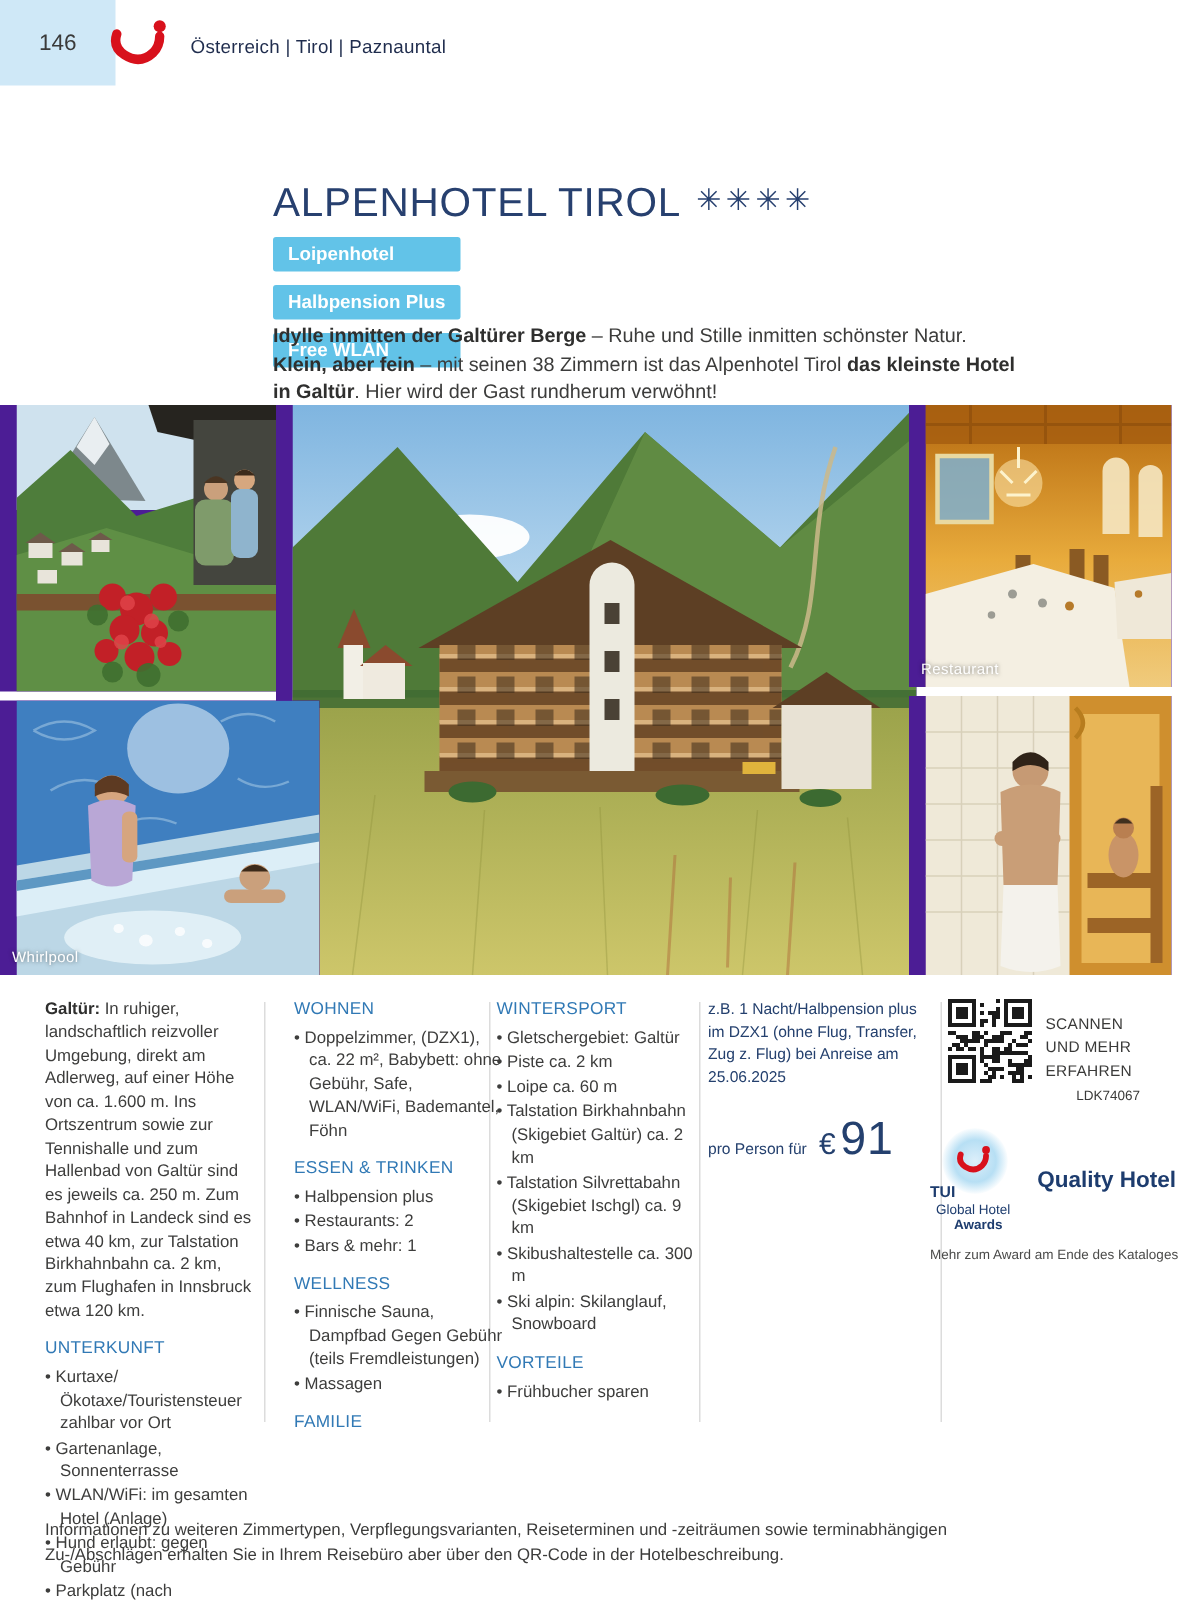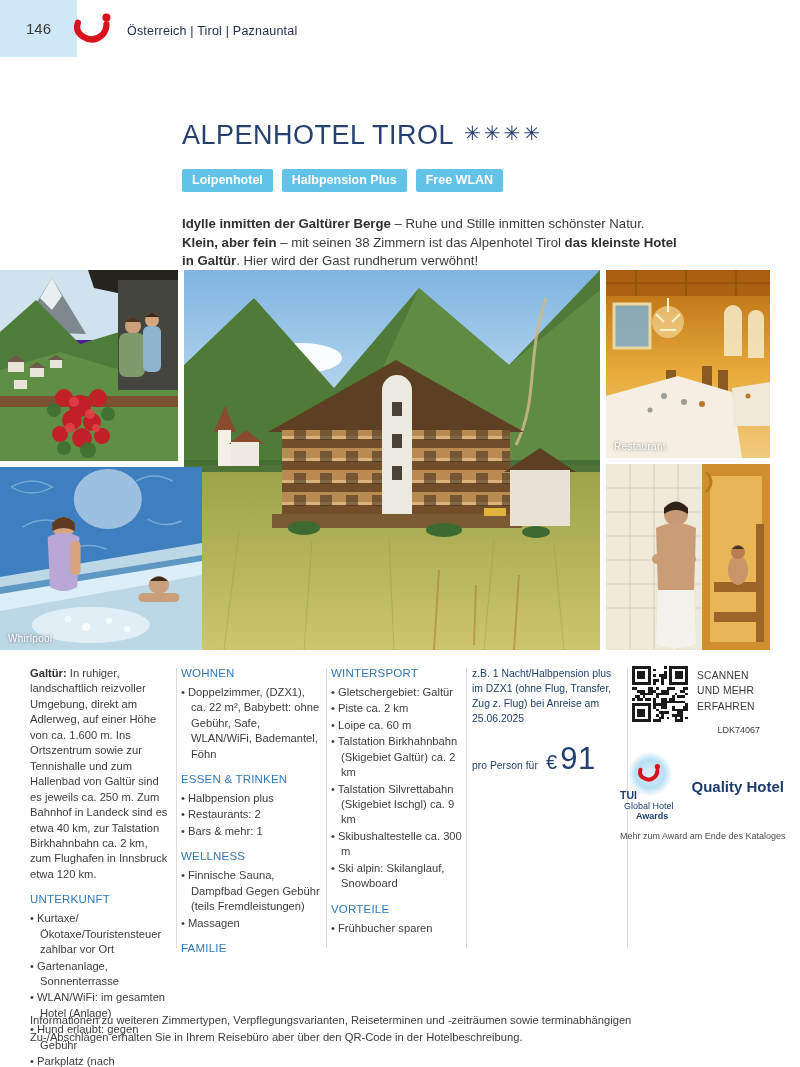--- a/index.html
+++ b/index.html
@@ -8,40 +8,40 @@
 
   
   .pagenum-box{position:absolute;left:0;top:0;width:77px;height:57px;background:#cfe8f7;
                display:flex;align-items:center;justify-content:center;font-size:15px;color:#3a3a3a;}
   .tui-logo{position:absolute;left:72px;top:11px;width:44px;height:38px;}
   .breadcrumb{position:absolute;left:127px;top:24px;font-size:12.5px;color:#1f2c4d;letter-spacing:.2px;}
 
   
   .title{position:absolute;left:182px;top:120px;font-size:27px;color:#27406f;letter-spacing:.5px;white-space:nowrap;}
   .title .stars{font-size:20px;position:relative;top:-4px;margin-left:10px;letter-spacing:3px;}
-  .badges{position:absolute;left:182px;top:169px;display:flex;gap:9px;}
+  .badges{position:absolute;left:182px;top:158px;display:flex;gap:9px;flex-direction:column;}
   .badge{background:#62c3e8;color:#fff;font-weight:bold;font-size:12.5px;padding:4px 10px 5px;border-radius:2px;}
   .intro{position:absolute;left:182px;top:202px;width:500px;font-size:13.2px;line-height:1.4;color:#3c3c3b;}
   .intro b{color:#2f2f2e;}
 
   
-  .photo{position:absolute;overflow:hidden;background:#4c1d95;}
+  .photo{position:absolute;overflow:hidden;background:#4c1d95;padding-left:11px;}
   .photo svg{display:block;width:100%;height:100%;}
   .ph-village{left:0;top:270px;width:178px;height:191px;}
   .ph-whirlpool{left:0;top:467px;width:202px;height:183px;}
   .ph-hotel{left:184px;top:270px;width:416px;height:380px;}
   .ph-restaurant{left:606px;top:270px;width:164px;height:188px;}
   .ph-sauna{left:606px;top:464px;width:164px;height:186px;}
   .photo-label{position:absolute;left:8px;bottom:6px;color:#fff;font-size:10px;
                text-shadow:0 0 3px rgba(0,0,0,.55);letter-spacing:.3px;}
 
   
   .col{position:absolute;top:666px;font-size:11.2px;line-height:1.38;color:#3d3d3c;overflow-wrap:break-word;}
   .col1{left:30px;width:141px;}
-  .col2{left:181px;width:141px;}
+  .col2{left:196px;width:141px;}
   .col3{left:331px;width:131px;}
   .col4{left:472px;width:150px;}
   .col5{left:632px;width:152px;}
   .vrule{position:absolute;top:668px;width:1px;height:280px;background:#dcdcdc;}
   .r1{left:176px;} .r2{left:326px;} .r3{left:466px;} .r4{left:627px;}
 
   .col h3{margin:10px 0 3px;font-size:11.5px;font-weight:normal;color:#3179b5;letter-spacing:.2px;}
   .col .sections > h3:first-child{margin-top:0;}
   .col ul{margin:0;padding:0;list-style:none;}
   .col li{padding-left:10px;text-indent:-10px;margin:0 0 1px;}
@@ -50,21 +50,21 @@
   .loc-para b{color:#2f2f2e;}
 
   
   .price-example{color:#24406e;font-size:10.4px;line-height:1.45;margin:0;}
   .price-line{margin-top:12px;color:#24406e;white-space:nowrap;}
   .price-prefix{font-size:10.4px;text-align:right;}
   .price-cur{font-size:20px;margin-left:5px;}
   .price-amt{font-size:31px;letter-spacing:.5px;}
 
   
-  .qr-row{display:flex;gap:9px;align-items:flex-start;}
+  .qr-row{display:flex;gap:9px;align-items:flex-end;}
   .qr-svg{width:56px;height:56px;flex:0 0 auto;}
   .qr-caption{font-size:10.3px;line-height:1.5;color:#3a3a39;padding-top:2px;letter-spacing:.2px;}
   .qr-id{font-size:9px;color:#3a3a39;text-align:right;padding-right:24px;margin-top:2px;}
   .award-row{display:flex;align-items:center;gap:8px;margin-top:16px;margin-left:-12px;}
   .award-logo{width:72px;color:#1d3c6e;}
   .award-glow{width:44px;height:44px;border-radius:50%;margin-left:8px;
       background:radial-gradient(circle,#ddeffa 0%,#b7dff4 45%,rgba(255,255,255,0) 72%);
       display:flex;align-items:center;justify-content:center;}
   .award-glow svg{width:26px;height:22px;}
   .award-t1{font-weight:bold;font-size:10.5px;line-height:1;margin-top:-6px;}

